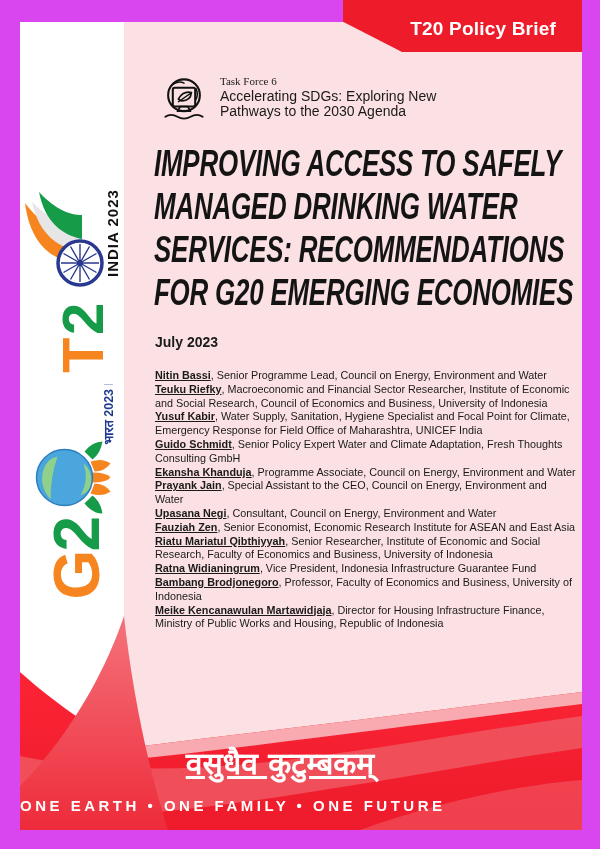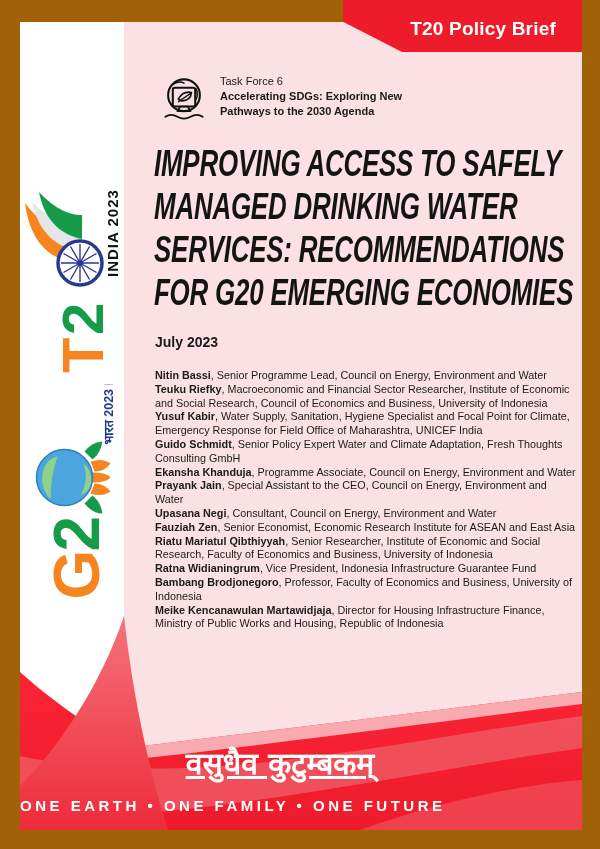--- a/index.html
+++ b/index.html
@@ -1,48 +1,48 @@
 <!DOCTYPE html>
 <html><head>
 <meta charset="utf-8">
 <style>
   html,body{margin:0;padding:0;background:#777;}
   *{box-sizing:border-box;}
   .page{
     position:relative;width:600px;height:849px;margin:0 auto;
-    background:#a16207;overflow:hidden;
+    background:#d946ef;overflow:hidden;
     font-family:"Liberation Sans", sans-serif;color:#1a1a1a;
   }
   
   .white-strip{position:absolute;left:20px;top:22px;width:104px;height:808px;background:#fff;}
   .pink-area{position:absolute;left:124px;top:22px;width:458px;height:808px;background:#FBE1E3;}
   .footer-art{position:absolute;left:20px;top:560px;width:562px;height:270px;}
   
   .banner{
     position:absolute;left:343px;top:0;width:239px;height:52px;background:#EE1C2B;
     clip-path:polygon(0 0,100% 0,100% 100%,24.7% 100%,0 42%);
     display:flex;align-items:center;justify-content:flex-end;padding:6px 26px 0 0;
   }
   .banner-label{color:#fff;font-size:19px;font-weight:bold;letter-spacing:.2px;}
   
   .tf-logo{position:absolute;left:156px;top:70px;width:56px;height:58px;}
   .tf-text{position:absolute;left:220px;top:74px;font-size:11px;line-height:15px;}
-  .tf-line1{font-weight:normal;}
-  .tf-line2,.tf-line3{font-weight:bold;font-size:11px;}
+  .tf-line1{font-weight:normal;font-family:Liberation Serif, serif;}
+  .tf-line2,.tf-line3{font-weight:normal;font-size:14px;}
   
   .title{position:absolute;left:154px;top:142px;width:420px;color:#141414;font-style:italic;}
   .title-line{
     font-size:36px;font-weight:800;line-height:43px;white-space:nowrap;
     transform:scaleX(.72);transform-origin:0 50%;letter-spacing:-.3px;
   }
   
   .date{position:absolute;left:155px;top:334px;font-size:14px;font-weight:bold;}
   .authors{position:absolute;left:155px;top:369px;width:421px;}
   .authors p{margin:0;font-size:10.8px;line-height:13.8px;}
-  .author-name{font-weight:bold;}
+  .author-name{font-weight:bold;text-decoration:underline;}
   
   .t20-logo{position:absolute;left:-33px;top:222px;width:210px;height:96px;transform:rotate(-90deg);}
   .g20-logo{position:absolute;left:-37px;top:444px;width:215px;height:96px;transform:rotate(-90deg);}
   
   .sanskrit{
     position:absolute;left:20px;top:742px;width:520px;text-align:center;
     color:#fff;font-size:30px;font-weight:bold;font-family:"DejaVu Sans", sans-serif;text-decoration:underline;
   }
   .motto{
     position:absolute;left:20px;top:797px;width:522px;

